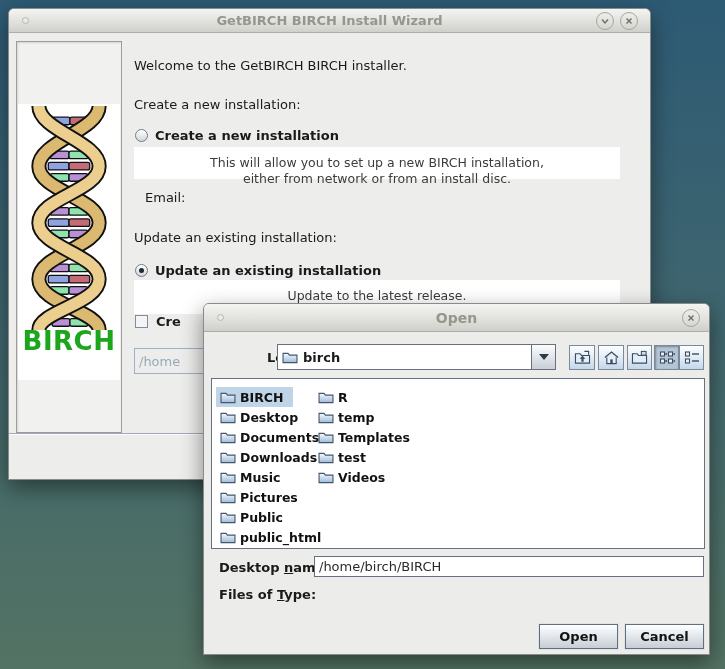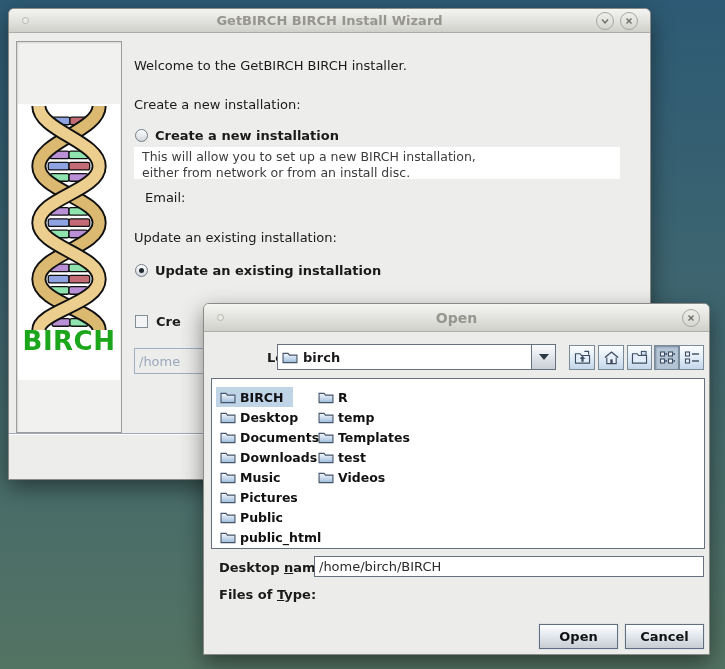--- a/index.html
+++ b/index.html
@@ -21,21 +21,21 @@
   .tb-btn { position:absolute; width:18px; height:18px; border-radius:50%;
             border:1px solid #a6a6a0; display:flex; align-items:center; justify-content:center;
             background:transparent; cursor:default; }
   .tb-btn svg { display:block; }
 
   
   .field { position:absolute; border:1px solid #8c9cb0; background:#fff; font:13px "DejaVu Sans",sans-serif;
            padding:0 4px; color:#2b2b2b; }
   .heading { position:absolute; font-weight:normal; font-size:13px; color:#1a1a1a; }
   .infobox { position:absolute; background:#fff; color:#3c3c3c; font-size:12.5px;
-             line-height:15.5px; padding:2px 8px; }
+             line-height:15.5px; padding:8px 8px;text-align:center; }
   .radio { position:absolute; width:13px; height:13px; border-radius:50%;
            border:1px solid #707c88; background:linear-gradient(#ffffff,#d2d6da); }
   .radio.sel::after { content:""; display:block; width:5px; height:5px; margin:3px;
            border-radius:50%; background:#1e2930; }
   .checkbox { position:absolute; width:13px; height:13px; border:1px solid #828d98;
            background:#f3f4f5; }
   .rlabel { position:absolute; font-weight:bold; font-size:13px; color:#1a1a1a; }
 
   .combo { position:absolute; border:1px solid #66707e; background:#fff; }
   .combo .val { position:absolute; left:4px; top:0; bottom:0; display:flex; align-items:center; gap:5px;
@@ -157,20 +157,23 @@
       <div>either from network or from an install disc.</div>
     </div>
 
     <div class="heading" style="left:136px; top:181px;">Email:</div>
 
     <div class="heading" style="left:125px; top:221px;">Update an existing installation:</div>
 
     <span class="radio sel" style="left:126px; top:255px;"></span>
     <div class="rlabel" style="left:146px; top:254px;">Update an existing installation</div>
 
+    <div class="infobox" style="left:125px; top:271px; width:486px; height:34px;">
+      <div>Update to the latest release.</div>
+    </div>
 
     <span class="checkbox" style="left:126px; top:306px;"></span>
     <div class="rlabel" style="left:147px; top:305px;">Cre</div>
 
     <input class="field" style="left: 125px; top: 339px; width: 240px; height: 26px; background: rgb(237, 237, 236); border-color: rgb(159, 176, 196); color: rgb(154, 168, 188);" readonly="" value="/home">
 
     <div class="sep" style="top:424px;"></div>
   </div>
 
   <div class="window" style="left:203px; top:303px; width:507px; height:352px; background:#ececea; z-index:10;text-decoration:underline;">

